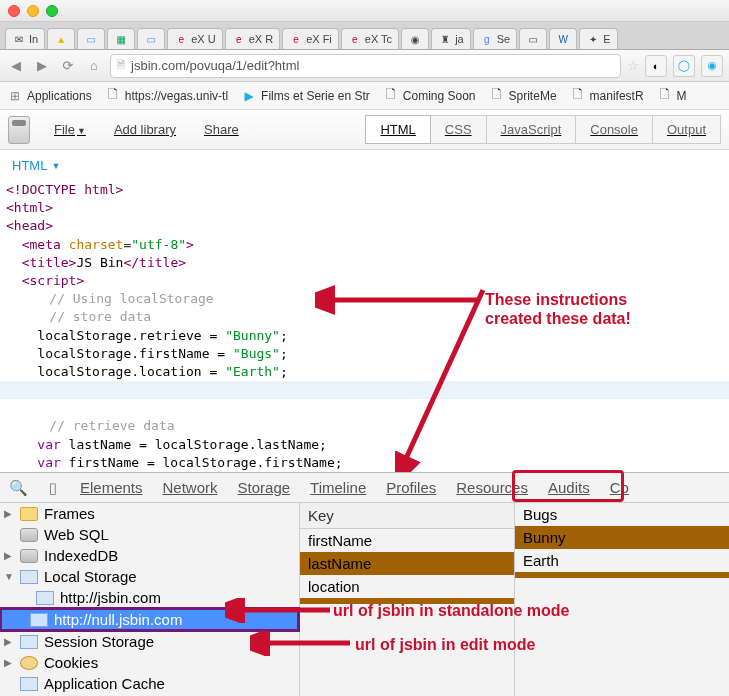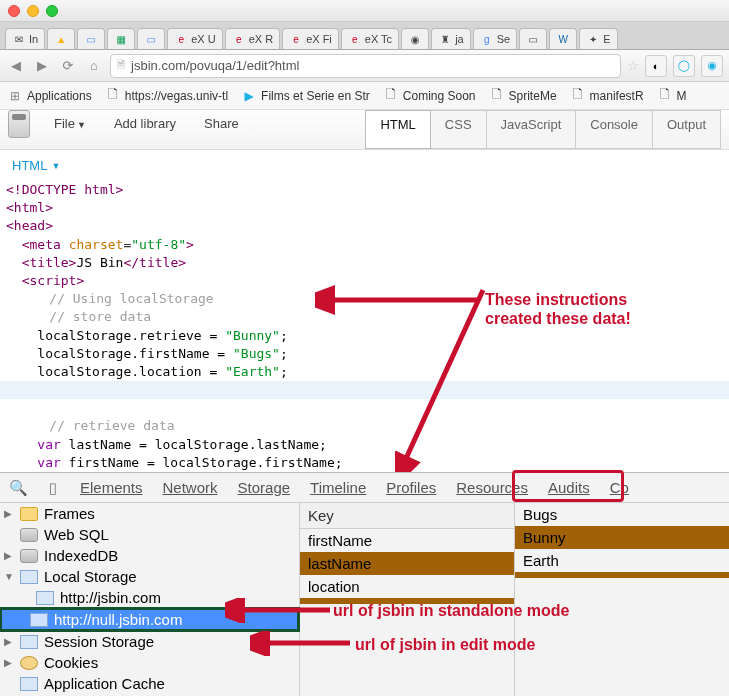--- a/index.html
+++ b/index.html
@@ -24,21 +24,21 @@
   .urlbar .lock { color: #999; font-size: 10px;}
   .star { color: #ccc;}
   .extbtn { width: 22px; height: 22px; border: 1px solid #ccc; border-radius: 3px; display:flex; align-items:center; justify-content:center; background:#f5f5f5; font-size:11px;}
   
   
   .bookbar { height: 28px; background: #f7f7f7; display: flex; align-items: center; padding: 0 8px; gap: 14px; border-bottom: 1px solid #ddd; font-size: 12px; color: #333; overflow:hidden;}
   .bk { display: flex; align-items: center; gap: 5px; white-space: nowrap;}
   .bkicon { width: 14px; height: 14px; display:inline-flex; align-items:center; justify-content:center;}
   
   
-  .jsbinbar { height: 40px; background: linear-gradient(#fefefe,#f3f3f3); display: flex; padding: 0 8px; border-bottom: 1px solid #ddd;}
+  .jsbinbar { height: 40px; background: linear-gradient(#fefefe,#f3f3f3); display: flex; align-items: center; padding: 0 8px; border-bottom: 1px solid #ddd; text-decoration: underline;}
   .jsbinlogo { width: 22px; height: 28px; background: linear-gradient(#eee,#ccc); border:1px solid #aaa; border-radius:3px; margin-right:10px; position:relative;}
   .jsbinlogo::after { content:''; position:absolute; top:3px; left:3px; right:3px; height:6px; background:#888; border-radius:2px;}
   .jsbinmenu { display: flex; gap: 0;}
   .jsbinitem { padding: 6px 14px; color: #444; font-size: 13px;}
   .filecaret { font-size: 9px; margin-left:2px;}
   .panelswitch { margin-left: auto; display: flex;}
   .panelbtn { padding: 6px 14px; border: 1px solid #ccc; background:#f5f5f5; color:#666; font-size:13px; margin-left:-1px;}
   .panelbtn.active { background: #fff; color: #111; border-color:#bbb; position:relative;}
   
   
@@ -67,21 +67,21 @@
   .dtab { padding: 4px 2px; text-decoration: underline;}
   .dtabs .licon { width:18px; height:18px; display:inline-flex; align-items:center; justify-content:center; color:#777;}
   .dtpanes { display: flex; height: 248px;}
   .dside { width: 300px; border-right: 1px solid #ccc; font-size: 15px;}
   .dnode { display: flex; align-items: center; padding: 2px 4px; gap: 6px;}
   .tri { width: 10px; display:inline-block; color:#777; font-size:10px;}
   .dbicon { width:18px; height:14px; display:inline-block; position:relative;}
   .db-folder { background: #f9d87e; border:1px solid #d6a72b; border-radius:2px;}
   .db-cyl { background: linear-gradient(#e0e0e0,#bcbcbc); border:1px solid #999; border-radius:3px;}
   .db-grid { background: #d9e6f5; border:1px solid #85a9d6;}
-  .dnode.sel { background: #4a90ff; color: #fff; border:3px solid #14532d; margin:-1px; padding:1px 2px;}
+  .dnode.sel { background: #4a90ff; color: #fff; border:3px solid #701a75; margin:-1px; padding:1px 2px;}
   
   .dtable { flex: 1; display: flex; font-size: 15px;}
   .dcol { flex: 1; border-right: 1px solid #ccc;}
   .dcol:last-child { border-right: none;}
   .dhead { background: #f0f0f0; border-bottom: 1px solid #ccc; padding: 4px 8px; font-weight: normal; color:#333;}
   .drow { padding: 3px 8px;}
   .drow.alt { background: #a16207;}
   
   .mainarea { position: relative; }
 </style>

